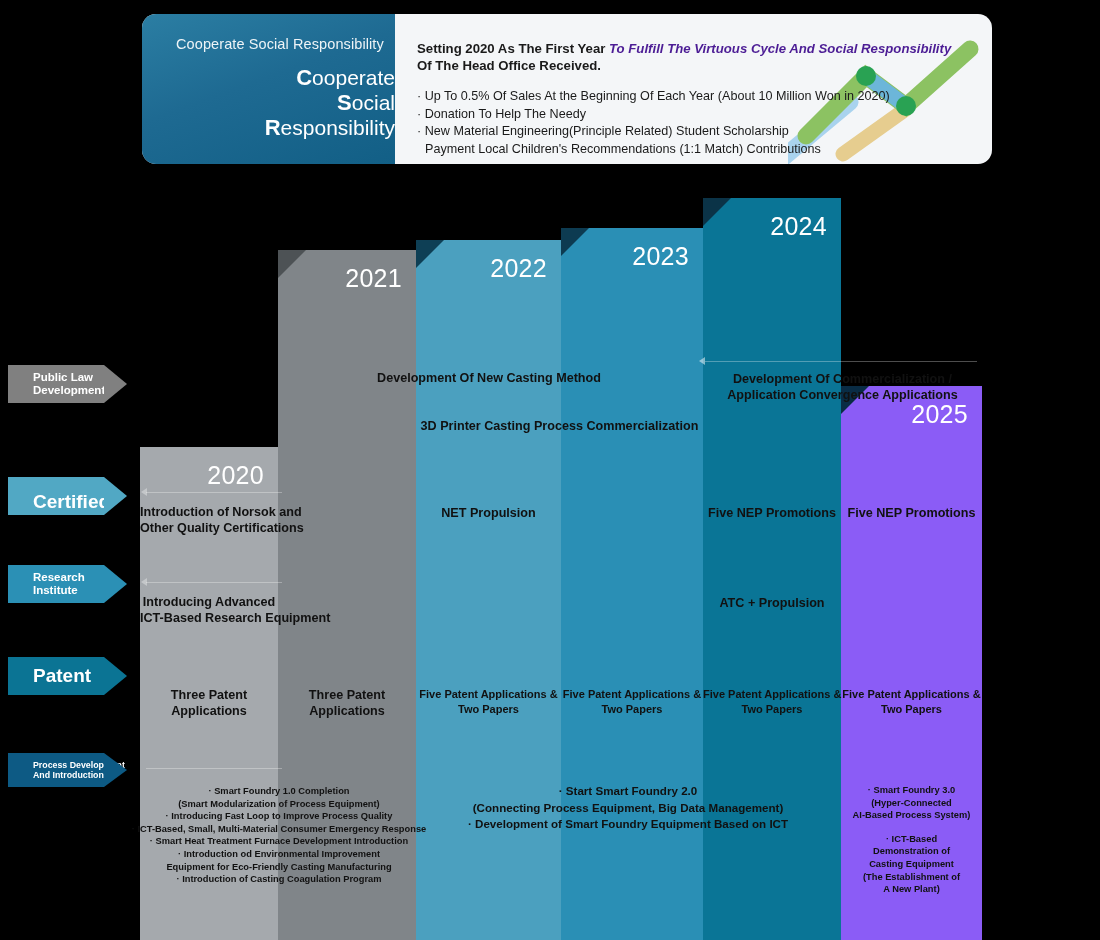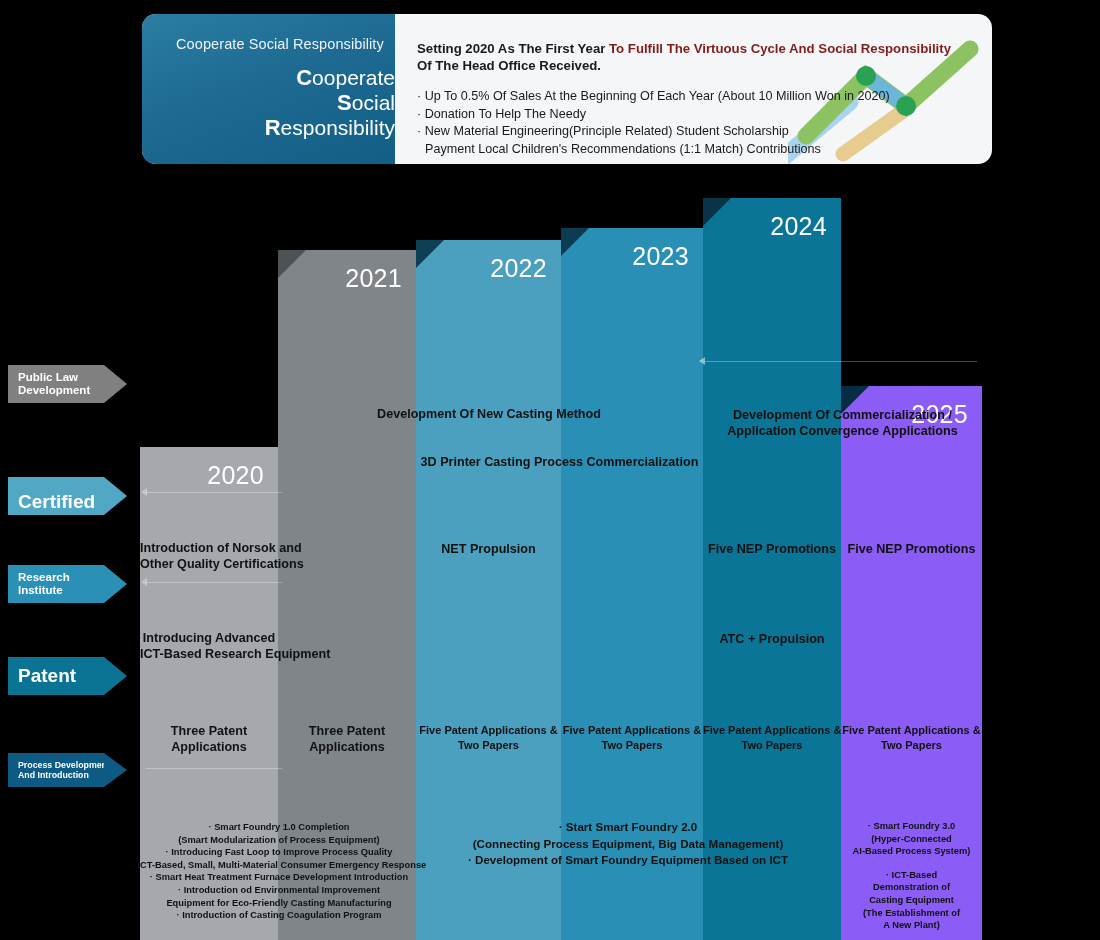--- a/index.html
+++ b/index.html
@@ -36,21 +36,21 @@
   .csr-word b { font-weight: 700; font-size: 22px; }
 
   #csr-right {
     position: relative; flex: 1; height: 100%;
     padding: 26px 0 0 22px;
   }
   #csr-head {
     font-size: 13.2px; color: #1a1a1a; font-weight: 700;
     line-height: 17px; position: relative; z-index: 3;
   }
-  #csr-head .accent { color: #7f1d1d; }
+  #csr-head .accent { color: #4c1d95; font-style: italic; }
   #csr-bullets { margin-top: 14px; position: relative; z-index: 3; }
   .csr-bullet {
     font-size: 12.6px; color: #1a1a1a; line-height: 17.5px;
     font-weight: 400; white-space: nowrap;
   }
   .csr-bullet .sub { display: block; padding-left: 8px; }
 
   
   #csr-deco {
     position: absolute; right: -6px; top: 0;
@@ -73,42 +73,41 @@
   }
 
   
   .cell {
     position: absolute;
     text-align: center;
     color: #111111;
     line-height: 15.5px;
     font-weight: 600;
     white-space: nowrap;
-    margin-top: 36px;
   }
   .cell.big { font-size: 12.6px; line-height: 16px; }
   .cell.small { font-size: 9.3px; line-height: 12.6px; font-weight: 600; }
   .cell.mid { font-size: 11px; line-height: 14.5px; font-weight: 600; }
 
   
   .hline { position: absolute; height: 1px; background: rgba(255,255,255,.45); }
   .hline.dim { background: rgba(255,255,255,.30); }
   .harrow { position: absolute; width: 0; height: 0;
     border-style: solid; border-width: 4px 6px 4px 0;
     border-color: transparent rgba(255,255,255,.5) transparent transparent; }
 
   
   .cat {
     position: absolute; left: 8px;
     display: flex; align-items: center;
     color: #ffffff; font-weight: 700;
   }
   .cat .body {
     height: 100%; display: flex; flex-direction: column;
-    justify-content: center; padding-left: 10px;
+    justify-content: center; padding-left: 25px;
   }
   .cat .tip {
     width: 0; height: 0; border-style: solid;
   }
   .cat-line { white-space: nowrap; }
 </style>
 </head>
 <body>
 
 <div id="root">

